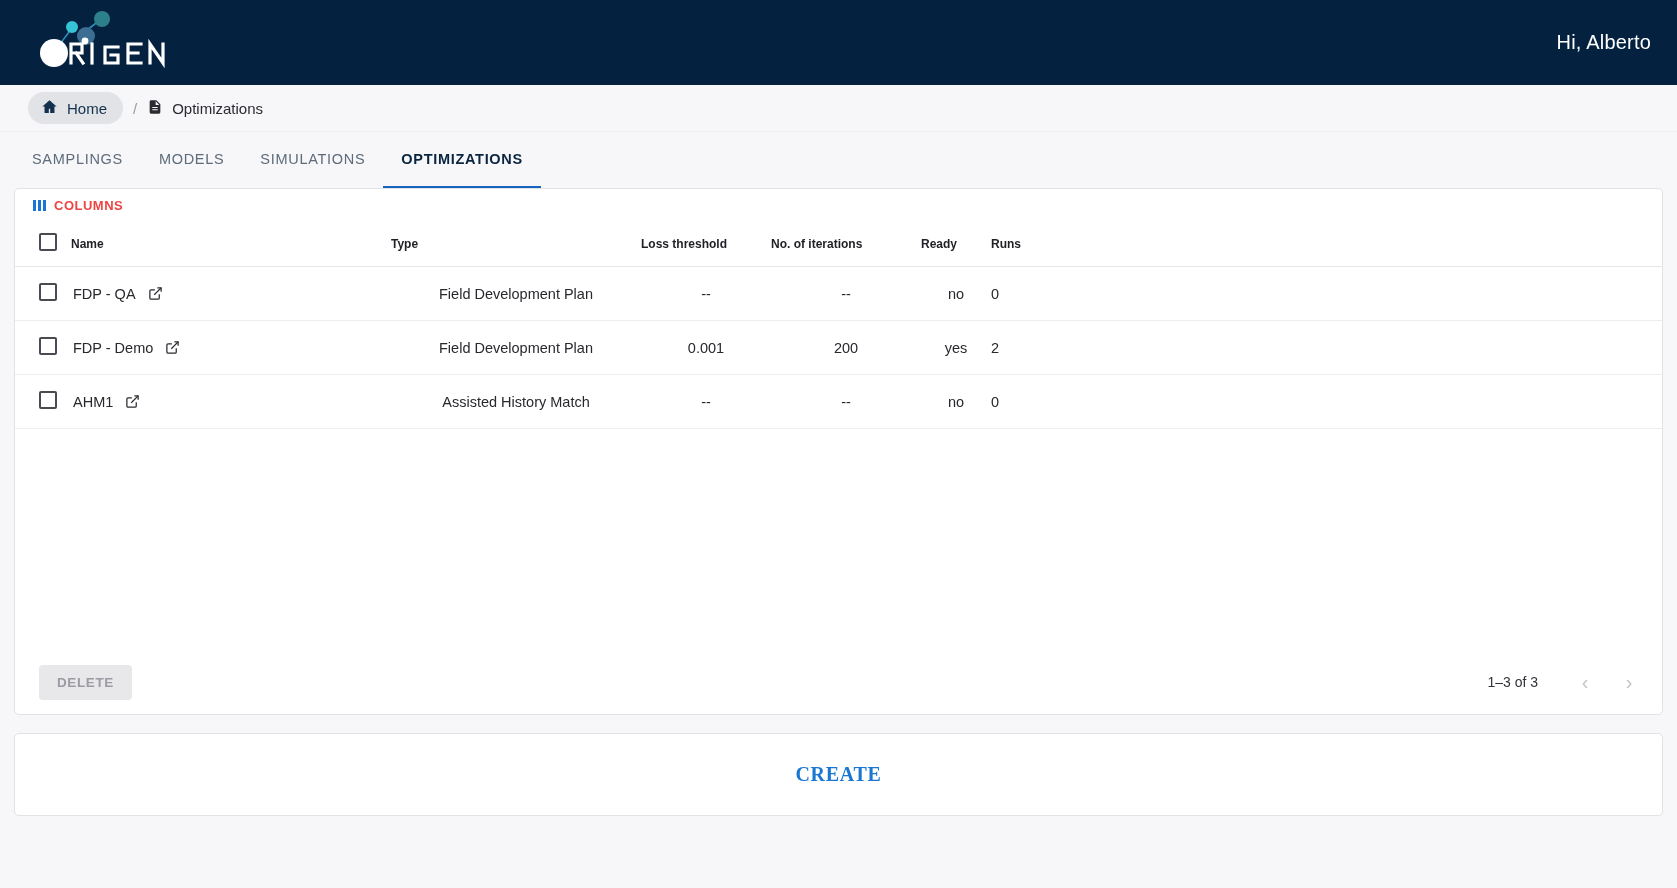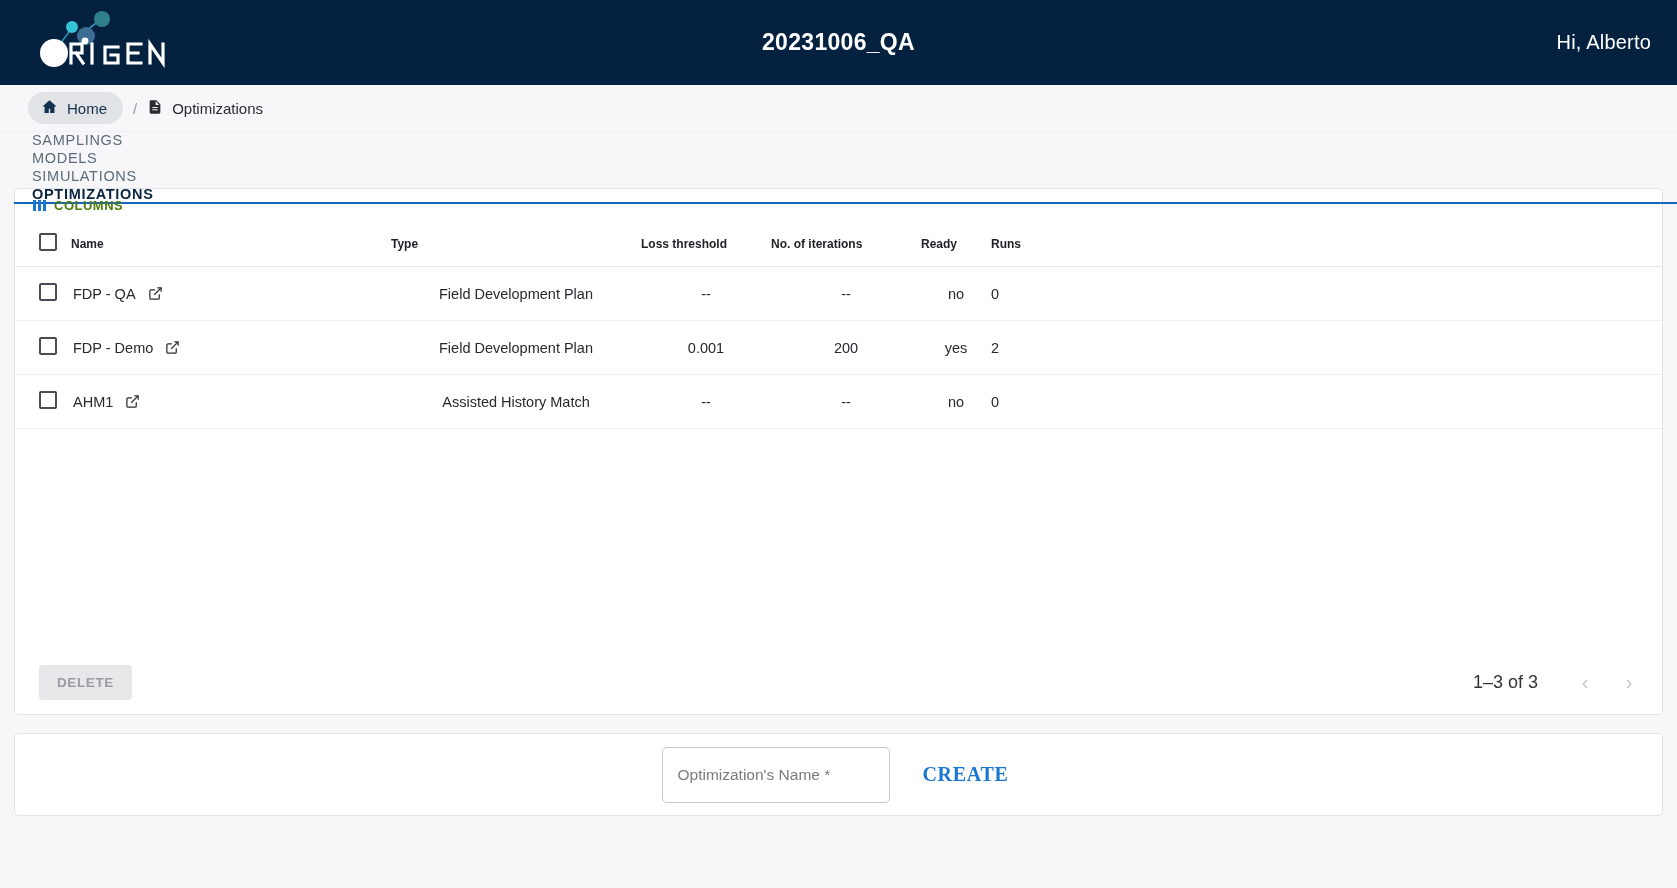--- a/index.html
+++ b/index.html
@@ -72,21 +72,20 @@
     cursor: pointer;
   }
 
   
   .tabs-bar {
     height: 56px;
     background: #f7f7fa;
     display: flex;
     align-items: stretch;
     padding-left: 14px;
-    flex-direction: column;
   }
   .tab {
     display: flex; align-items: center;
     padding: 0 18px;
     font-size: 14.5px;
     letter-spacing: 0.7px;
     color: #5d6b7a;
     cursor: pointer;
     border-bottom: 2px solid transparent;
     white-space: nowrap;
@@ -112,21 +111,21 @@
     flex-direction: column;
   }
   .columns-row {
     height: 32px;
     display: flex;
     align-items: center;
     padding-left: 14px;
   }
   .columns-btn {
     display: flex; align-items: center; gap: 8px;
-    color: #4d7c0f;
+    color: #ef4444;
     font-size: 13px;
     font-weight: bold;
     letter-spacing: 0.5px;
     cursor: pointer;
     padding: 2px 4px;
   }
   .bars-icon { display: flex; gap: 2px; align-items: flex-end; }
   .bars-icon i { display: block; width: 3px; background: #1976d2; }
   .bars-icon i:nth-child(1) { height: 11px; }
   .bars-icon i:nth-child(2) { height: 11px; }
@@ -202,21 +201,21 @@
     font-weight: bold;
     letter-spacing: 0.6px;
     padding: 10px 18px;
     font-family: "Liberation Sans", sans-serif;
     cursor: default;
   }
   .pagination {
     display: flex; align-items: center; gap: 6px;
   }
   .page-count {
-    font-size: 18px;
+    font-size: 14px;
     color: #32323a;
     margin-right: 22px;
   }
   .page-arrow {
     width: 38px; height: 38px;
     display: flex; align-items: center; justify-content: center;
     color: #c3c3c9;
     font-size: 20px;
     border-radius: 50%;
     cursor: default;
@@ -276,21 +275,20 @@
       <g fill="none" stroke="#ffffff" stroke-width="3.2" stroke-linecap="square">
         <path d="M47 57 L47 38 L58 38 L58 47 L47 47 M52 47 L59 57"></path>
         <path d="M68 38 L68 57"></path>
         <path d="M94 41 L81 41 L81 57 L94 57 L94 49 L87 49"></path>
         <path d="M117 38 L104 38 L104 57 L117 57 M104 47 L114 47"></path>
         <path d="M126 57 L126 38 L139 57 L139 38"></path>
       </g>
     </svg>
   </div>
 
-  <div class="app-title">20231006_QA</div>
   <div class="user-greeting">Hi, Alberto</div>
 </div>
 
 <div class="breadcrumb-bar">
   <div class="crumb-home">
     <span>
       <svg width="17" height="17" viewBox="0 0 24 24" fill="#14304d">
           <path d="M12 3L2 12h3v9h6v-6h2v6h6v-9h3z"></path>
         </svg>
     </span>
@@ -431,17 +429,16 @@
       <button class="delete-btn">DELETE</button>
       <div class="pagination">
         <span class="page-count">1–3 of 3</span>
         <span class="page-arrow">‹</span>
         <span class="page-arrow">›</span>
       </div>
     </div>
   </div>
 
   <div class="create-card">
-    <input class="name-input" type="text" placeholder="Optimization's Name *" style="">
     <button class="create-btn">CREATE</button>
   </div>
 
 </div>
 
 </body></html>

